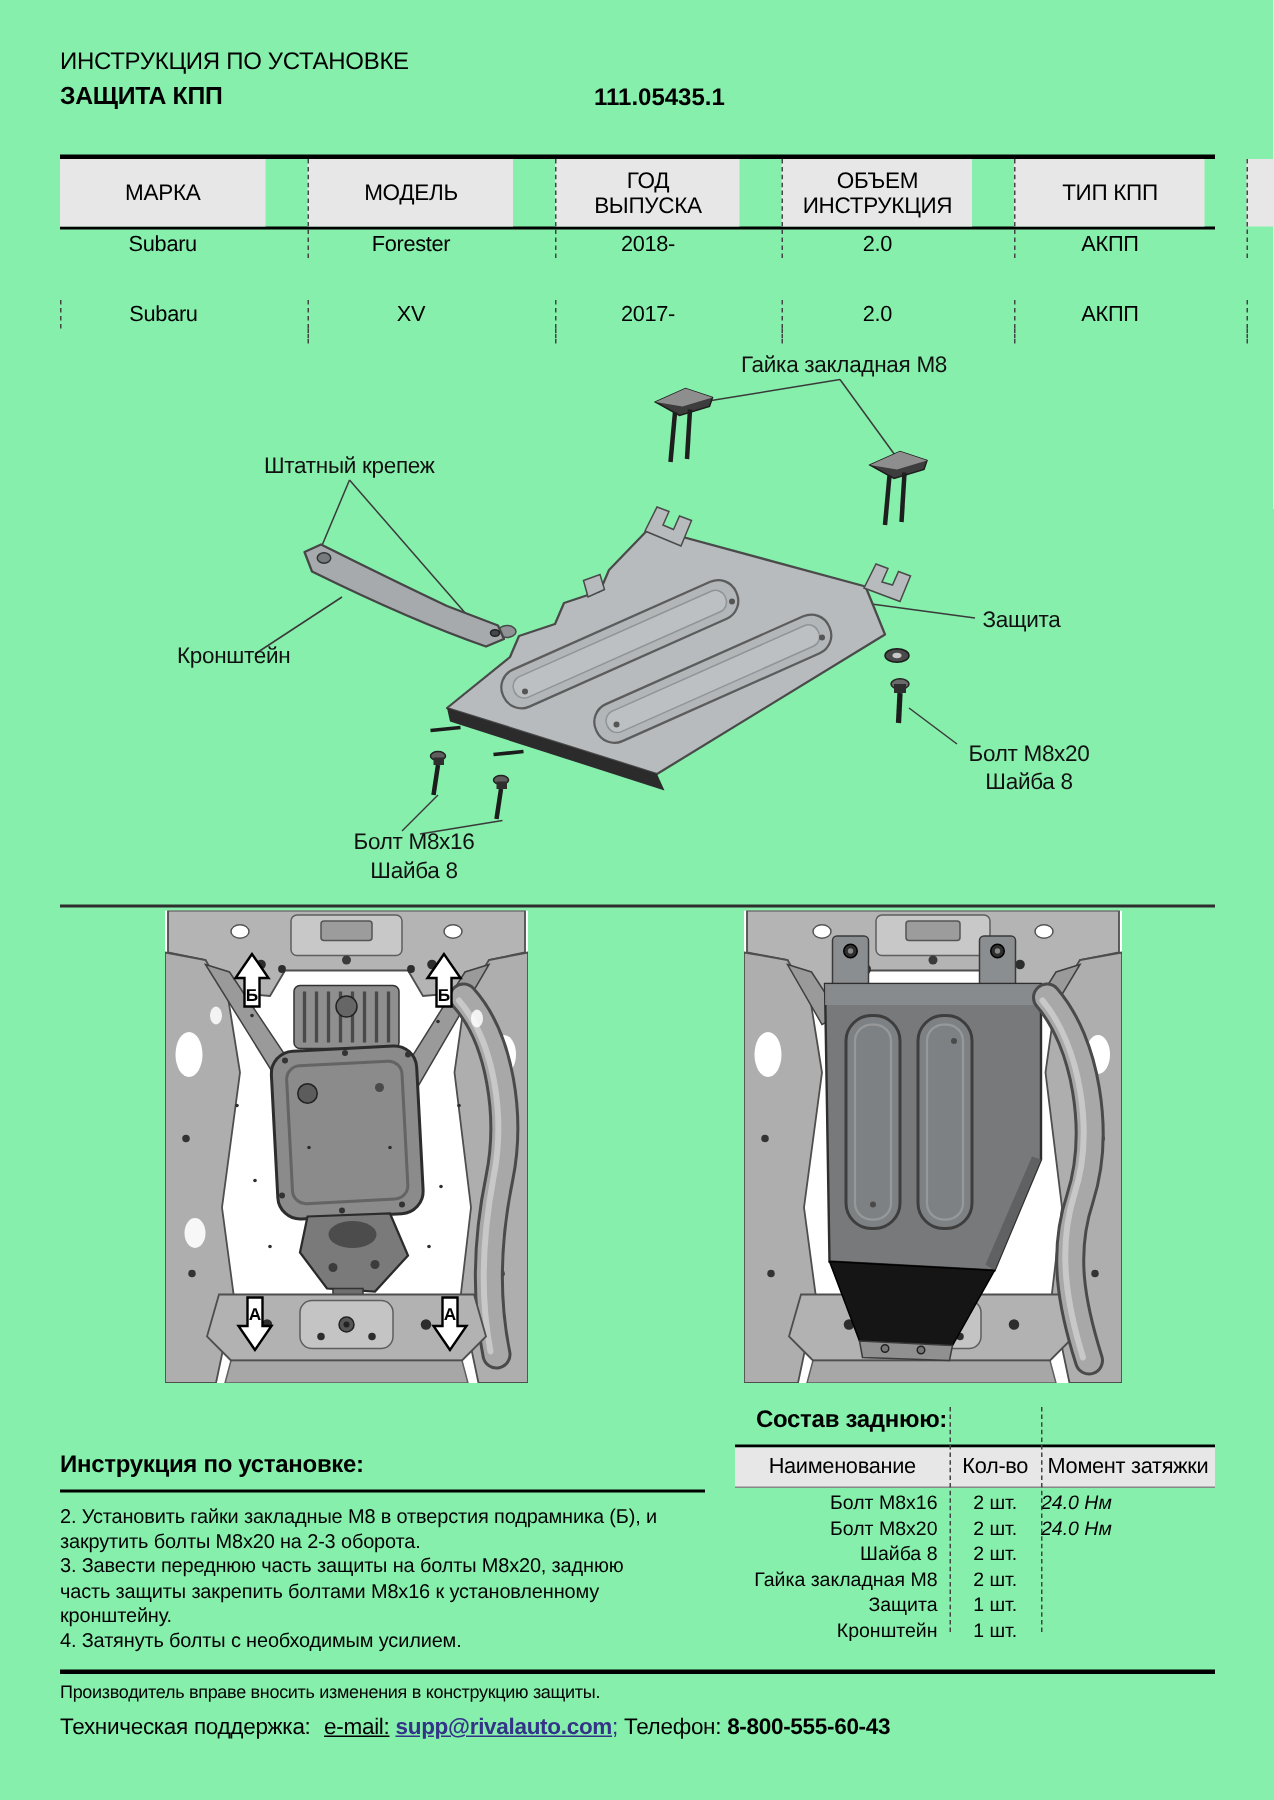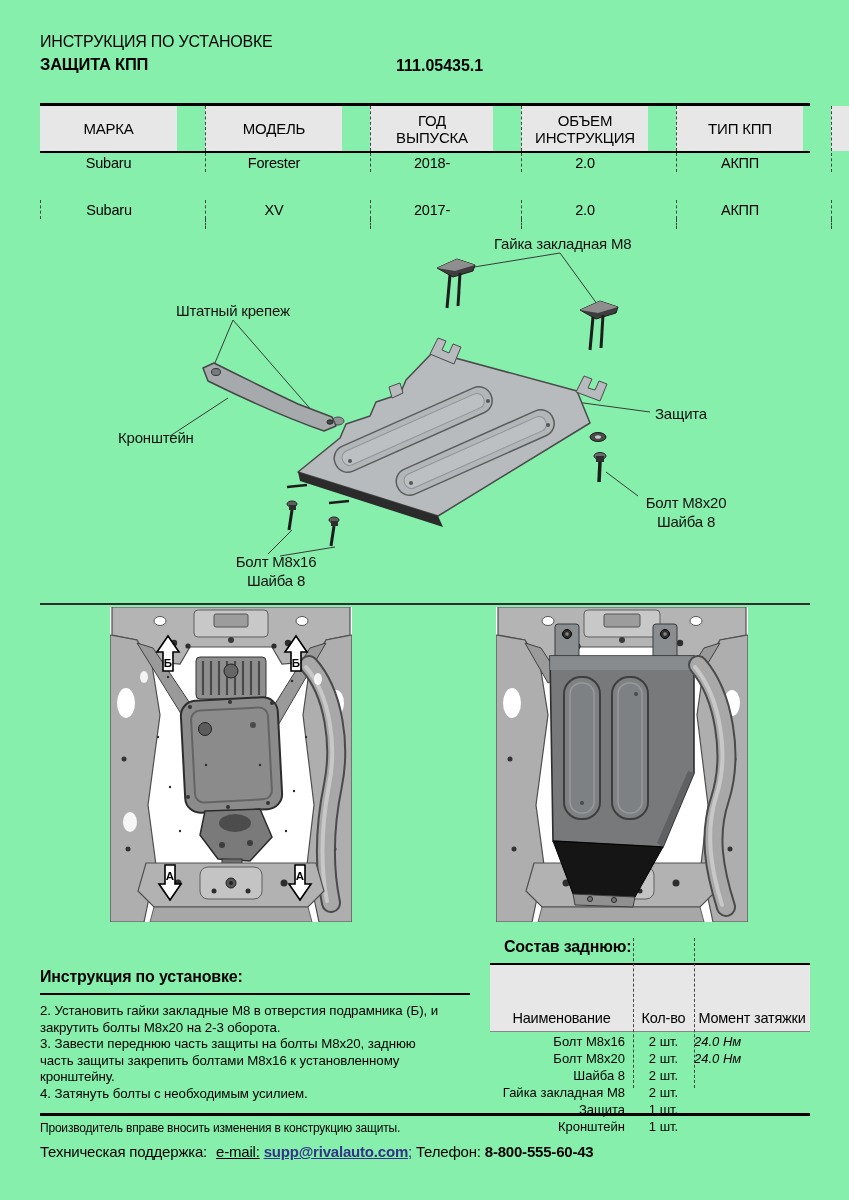--- a/index.html
+++ b/index.html
@@ -31,21 +31,21 @@
   .photoR{left:496px;width:252px;}
   
   .instr{left:40px;top:936px;width:434px;margin-top:32px;}
   .instr h3, .parts h3{margin:0;font-size:16px;font-weight:bold;letter-spacing:-.2px;}
   .instr .hrule{height:2px;background:#000;width:430px;margin:7px 0 8px 0;}
   .steps{font-size:13.3px;line-height:16.5px;width:404px;letter-spacing:-.1px;}
   .parts{left:490px;top:936px;width:320px;height:156px;}
   .parts h3{padding:2px 0 7px 14px;}
   .prule{height:2px;background:#000;}
   .phead{display:grid;grid-template-columns:143px 61px 116px;background:#e7e7e7;border-bottom:1px solid #888;}
-  .phead > div{height:26px;display:flex;align-items:center;justify-content:center;font-size:14.5px;letter-spacing:-.2px;margin-top:40px;}
+  .phead > div{height:26px;display:flex;align-items:center;justify-content:center;font-size:14.5px;letter-spacing:-.2px;}
   .prows{display:grid;grid-template-columns:143px 61px 116px;grid-auto-rows:17px;font-size:13px;padding-top:2px;}
   .prows .pname{text-align:right;padding-right:8px;}
   .prows .pqty{text-align:center;}
   .prows .ptq{text-align:left;font-style:italic;}
   .pdash{position:absolute;top:2px;height:150px;width:0;border-left:1px dashed #444;}
   
   .rule-thick{left:40px;top:1113px;width:770px;height:3px;background:#000;}
   .foot1{left:40px;top:1121px;font-size:12px;letter-spacing:-.2px;}
   .foot2{left:40px;top:1143px;font-size:15px;letter-spacing:-.2px;}
   .foot2 .lbl{margin-right:9px;}

